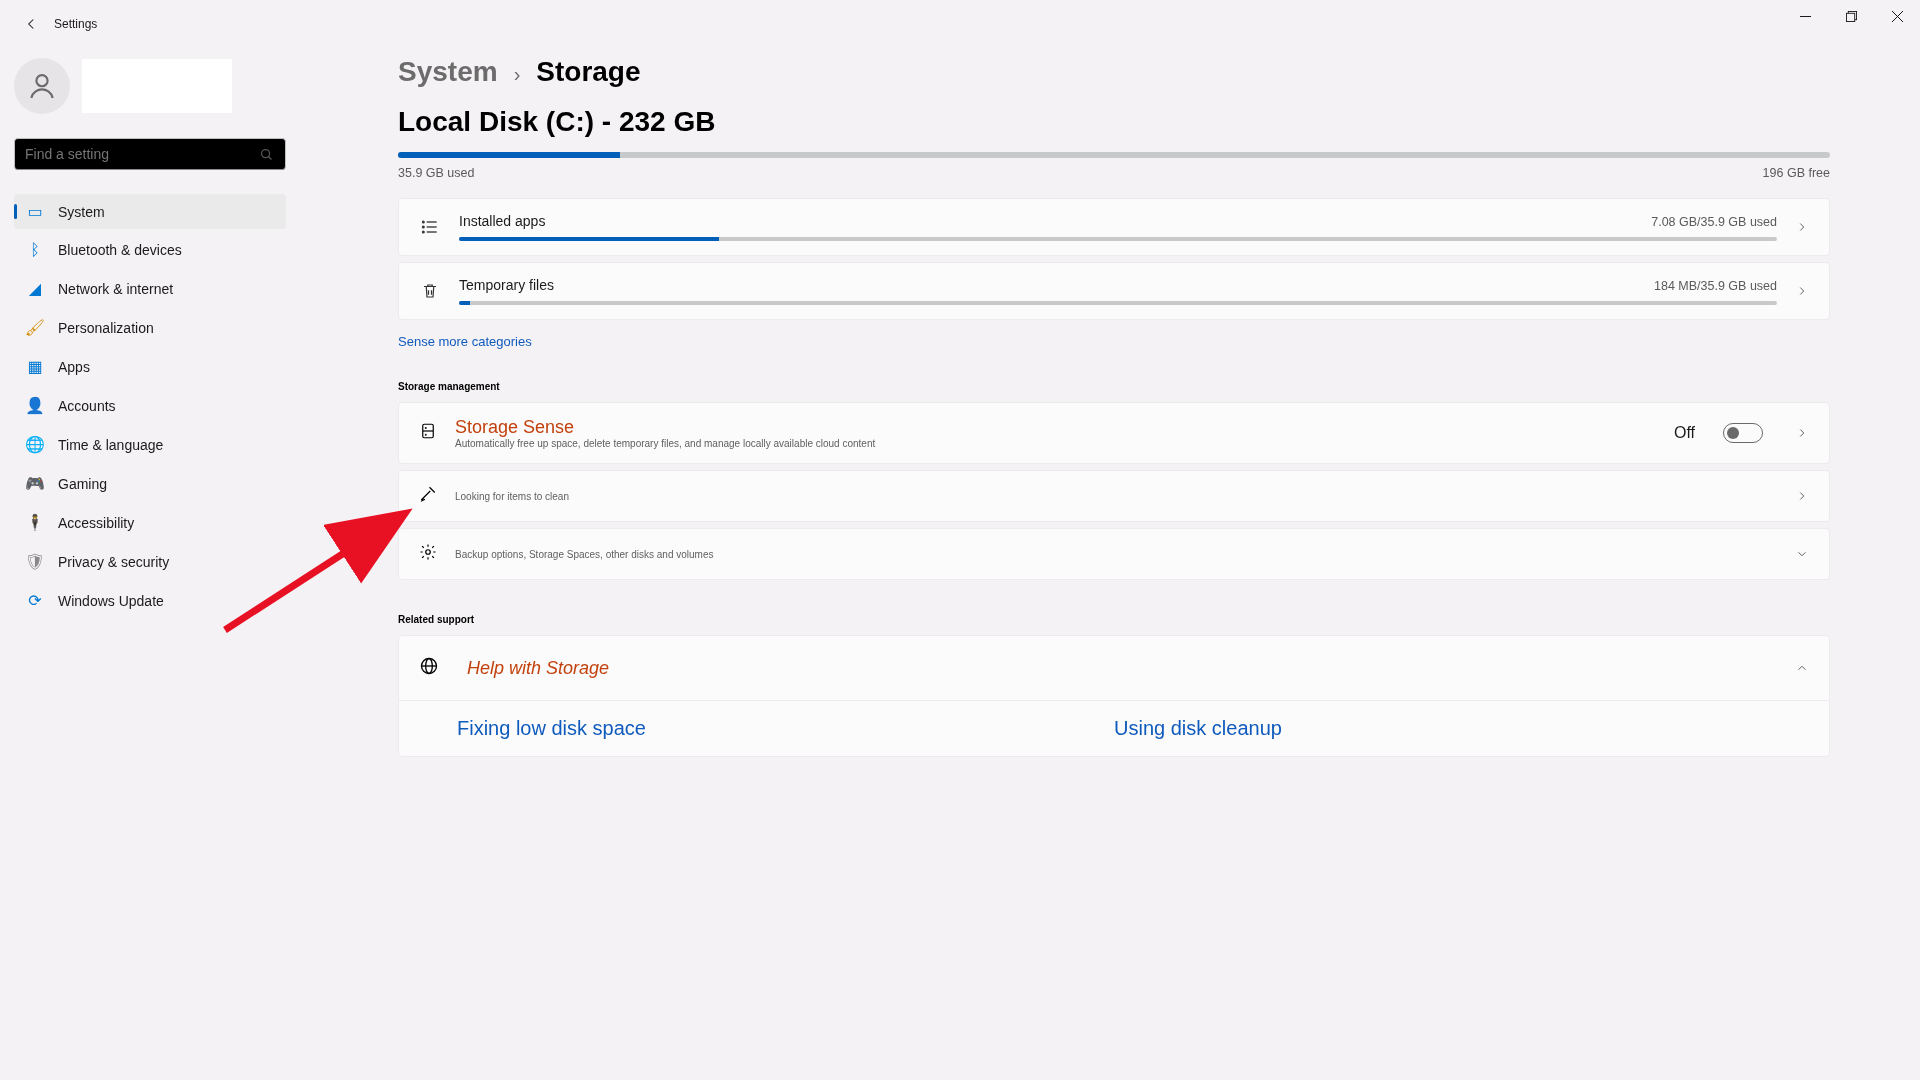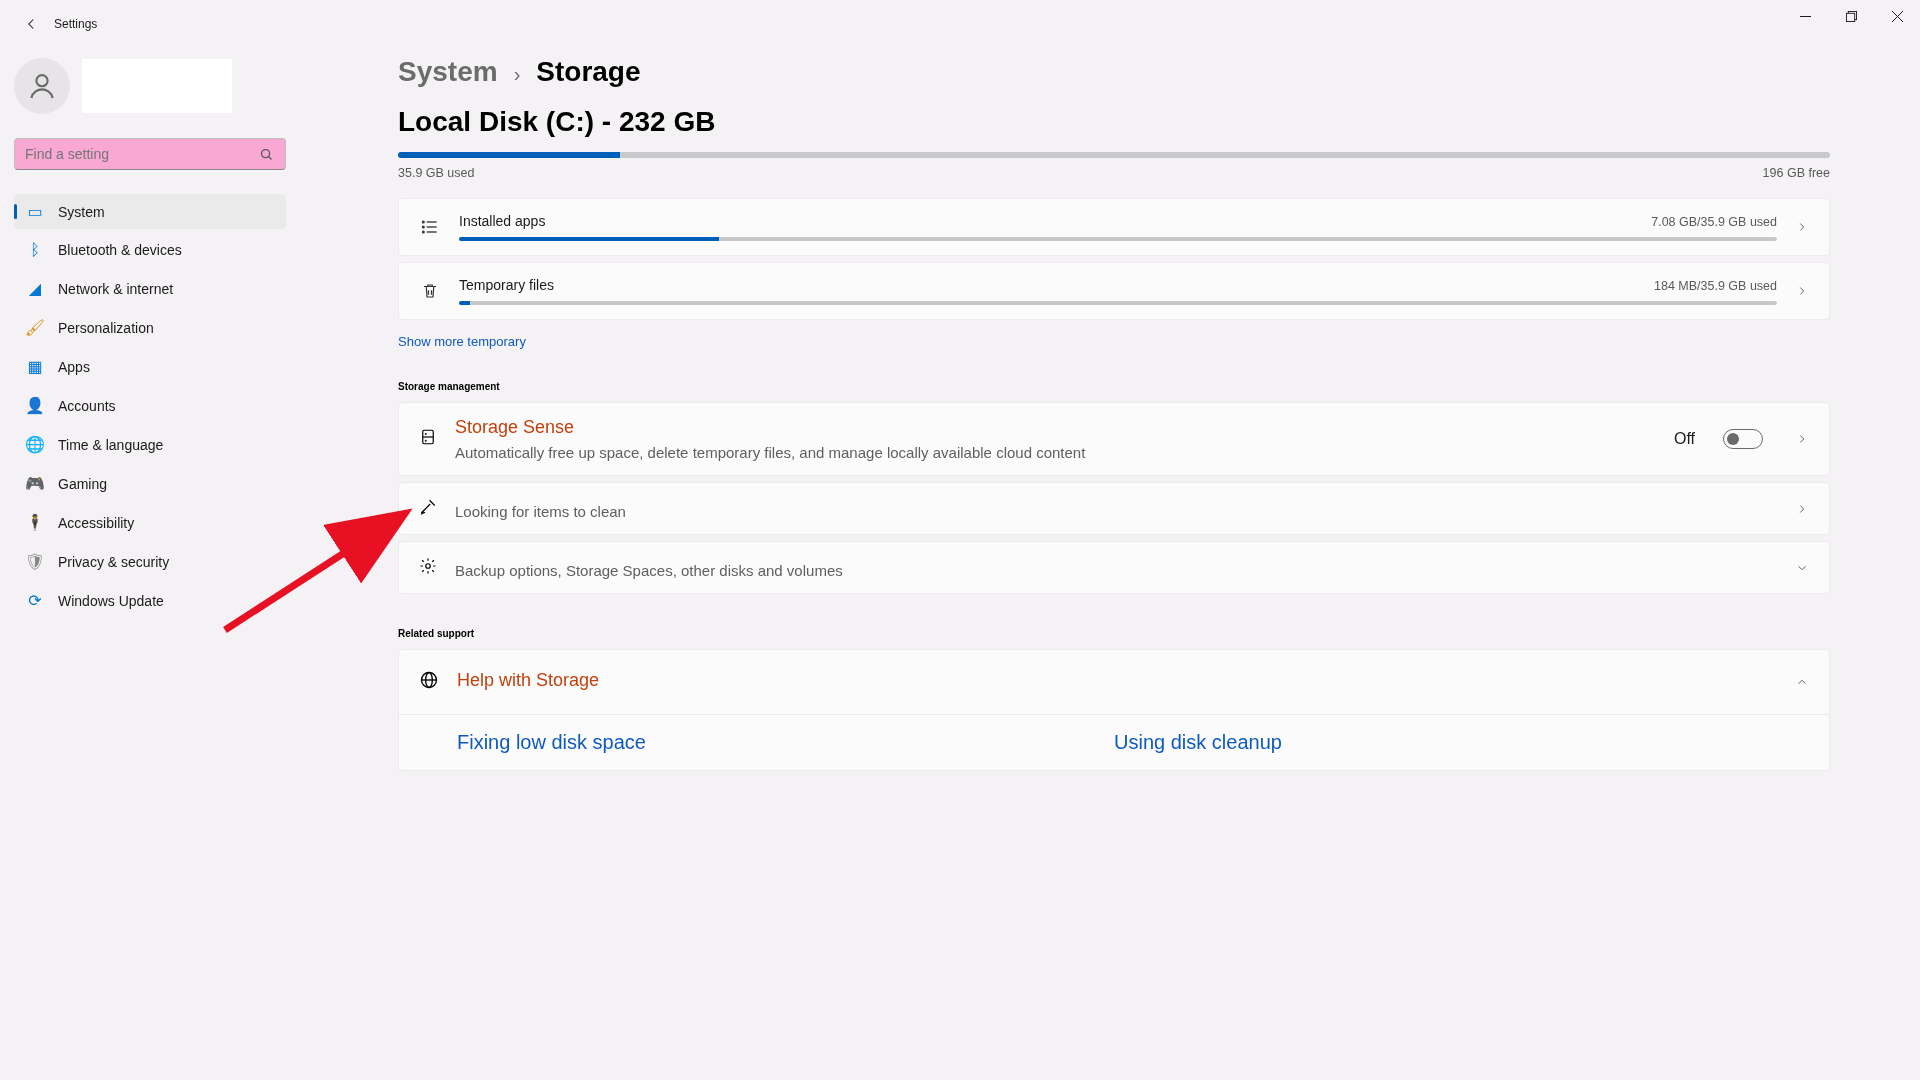--- a/index.html
+++ b/index.html
@@ -10,21 +10,21 @@
   .app-title { font-size: 12px; color:#1b1b1b; margin-left: 6px; }
   .win-controls { position: absolute; right: 0; top: 0; display: flex; }
   .win-btn { width: 46px; height: 32px; display: flex; align-items: center; justify-content: center; color:#1b1b1b; }
   .win-btn svg { width: 11px; height: 11px; }
   
   .main { display: flex; }
   .sidebar { width: 300px; padding: 6px 14px 0 14px; }
   .account { display:flex; align-items:center; gap:12px; margin-bottom: 24px; margin-top: 4px;}
   .avatar { width: 56px; height: 56px; border-radius: 50%; background:#e7e4e7; display:flex; align-items:center; justify-content:center; color:#6a6a6a;}
   .account-name { background:#fff; width:150px; height:54px;}
-  .searchbox { position:relative; width:100%; border:1px solid #bfbfbf; background:#f9a8d4; border-radius:4px; padding:7px 34px 7px 10px; font-size:14px; color:#666; margin-bottom:24px; border-bottom:1.5px solid #8a8a8a;}
+  .searchbox { position:relative; width:100%; border:1px solid #bfbfbf; background:#000000; border-radius:4px; padding:7px 34px 7px 10px; font-size:14px; color:#666; margin-bottom:24px; border-bottom:1.5px solid #8a8a8a;}
   .nav { list-style:none; }
   .nav li { display:flex; align-items:center; gap:14px; padding:8px 12px; border-radius:4px; font-size:14px; color:#1b1b1b; cursor:pointer; margin-bottom:4px; position:relative;}
   .nav li.active { background:#eaeaea; }
   .nav li.active::before { content:""; position:absolute; left:0; top:10px; bottom:10px; width:3px; background:#005fb8; border-radius:3px;}
   .nav .ico { width:18px; display:flex; justify-content:center; font-size:16px;}
   .content { flex:1; padding: 8px 90px 40px 98px; overflow-y:auto; max-height:1030px;}
   .breadcrumb { display:flex; align-items:baseline; gap:16px; font-size:28px; font-weight:600; margin-bottom:18px;}
   .breadcrumb .parent { color:#6c6c6c; font-weight:600; }
   .breadcrumb .sep { color:#6c6c6c; font-size:20px; font-weight:400;}
   .disk-title { font-size:28px; font-weight:600; margin-bottom:14px;}
@@ -38,27 +38,27 @@
   .cat-head { display:flex; justify-content:space-between; font-size:14px; color:#1b1b1b; align-items:baseline; margin-bottom:8px;gap:20px;}
   .cat-used { font-size:12.5px; color:#5a5a5a;}
   .bar-sm { height:4px; background:#c8c9cb; border-radius:2px; overflow:hidden;}
   .bar-sm .fill { height:100%; background:#005fb8;}
   .chev-slot { color:#555; display:flex; align-items:center;}
   .showmore { font-size:13px; color:#0f5bbd; cursor:pointer; margin:8px 0 32px 0; display:inline-block;}
   .section-h { font-size:10px; font-weight:600; margin-bottom:10px;}
   .opt-card { display:flex; align-items:center; padding:14px 20px; gap:18px; cursor:pointer; margin-bottom:6px;}
   .opt-body { flex:1;}
   .opt-title { font-size:18px; color:#c2410c;}
-  .opt-sub { font-size:15px; color:#5f5f5f; margin-top:6px;}
+  .opt-sub { font-size:10px; color:#5f5f5f; margin-top:0;}
   .toggle { width:40px; height:20px; border:1px solid #6a6a6a; border-radius:10px; position:relative;}
   .toggle::after{content:"";position:absolute;left:3px;top:3px;width:12px;height:12px;background:#6a6a6a;border-radius:50%;}
   .toggle-label{font-size:16px; color:#1b1b1b; margin-right:10px;}
   .spinner{width:14px;height:14px;border:2px solid transparent;border-top:2px solid #0f5bbd;border-right:2px solid #0f5bbd;border-radius:50%;display:inline-block;vertical-align:middle;margin-left:10px;}
   .help-card{padding:0;}
-  .help-head{display:flex;padding:20px 20px;gap:18px;cursor:pointer;}
+  .help-head{display:flex;align-items:center;padding:20px 20px;gap:28px;cursor:pointer;font-style:italic;}
   .help-links{border-top:1px solid #eceaec; display:flex; padding:16px 58px;}
   .help-links a{color:#0f5bbd; font-size:20px; text-decoration:none; flex:1;}
   .arrow-annotation{position:absolute; left:215px; top:500px; pointer-events:none;}
 </style>
 </head>
 <body>
 
 <div class="titlebar">
   <div class="back-btn">
     <svg width="18" height="18" viewBox="0 0 24 24" fill="none" stroke="currentColor" stroke-width="1.4">
@@ -213,21 +213,21 @@
             <div class="fill" style="width:0.8%"></div>
           </div>
       </div>
       <div class="chev-slot">
           <svg width="14" height="14" viewBox="0 0 24 24" fill="none" stroke="currentColor" stroke-width="1.6">
             <path d="M9 6l6 6-6 6"></path>
           </svg>
         </div>
     </div>
 
-    <span class="showmore">Show more temporary</span>
+    <span class="showmore">Sense more categories</span>
 
     <div class="section-h">Storage management</div>
 
     <div class="card opt-card">
       <div class="ico-slot">
         <svg width="18" height="18" viewBox="0 0 24 24" fill="none" stroke="currentColor" stroke-width="1.6">
             <rect x="5" y="3" width="14" height="18" rx="2"></rect>
             <line x1="5" y1="12" x2="19" y2="12"></line>
             <circle cx="9" cy="8" r="0.5"></circle>
             <circle cx="9" cy="17" r="0.5"></circle>

